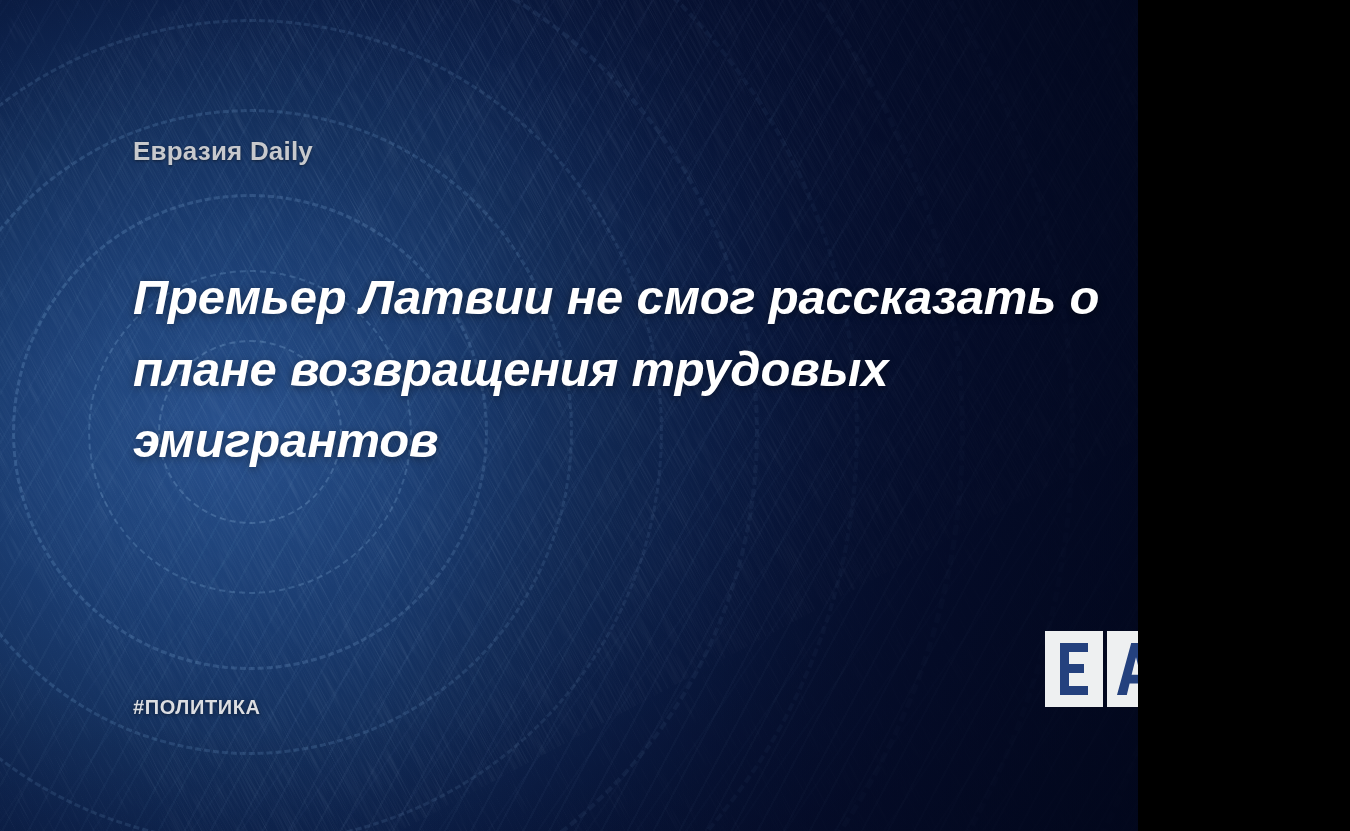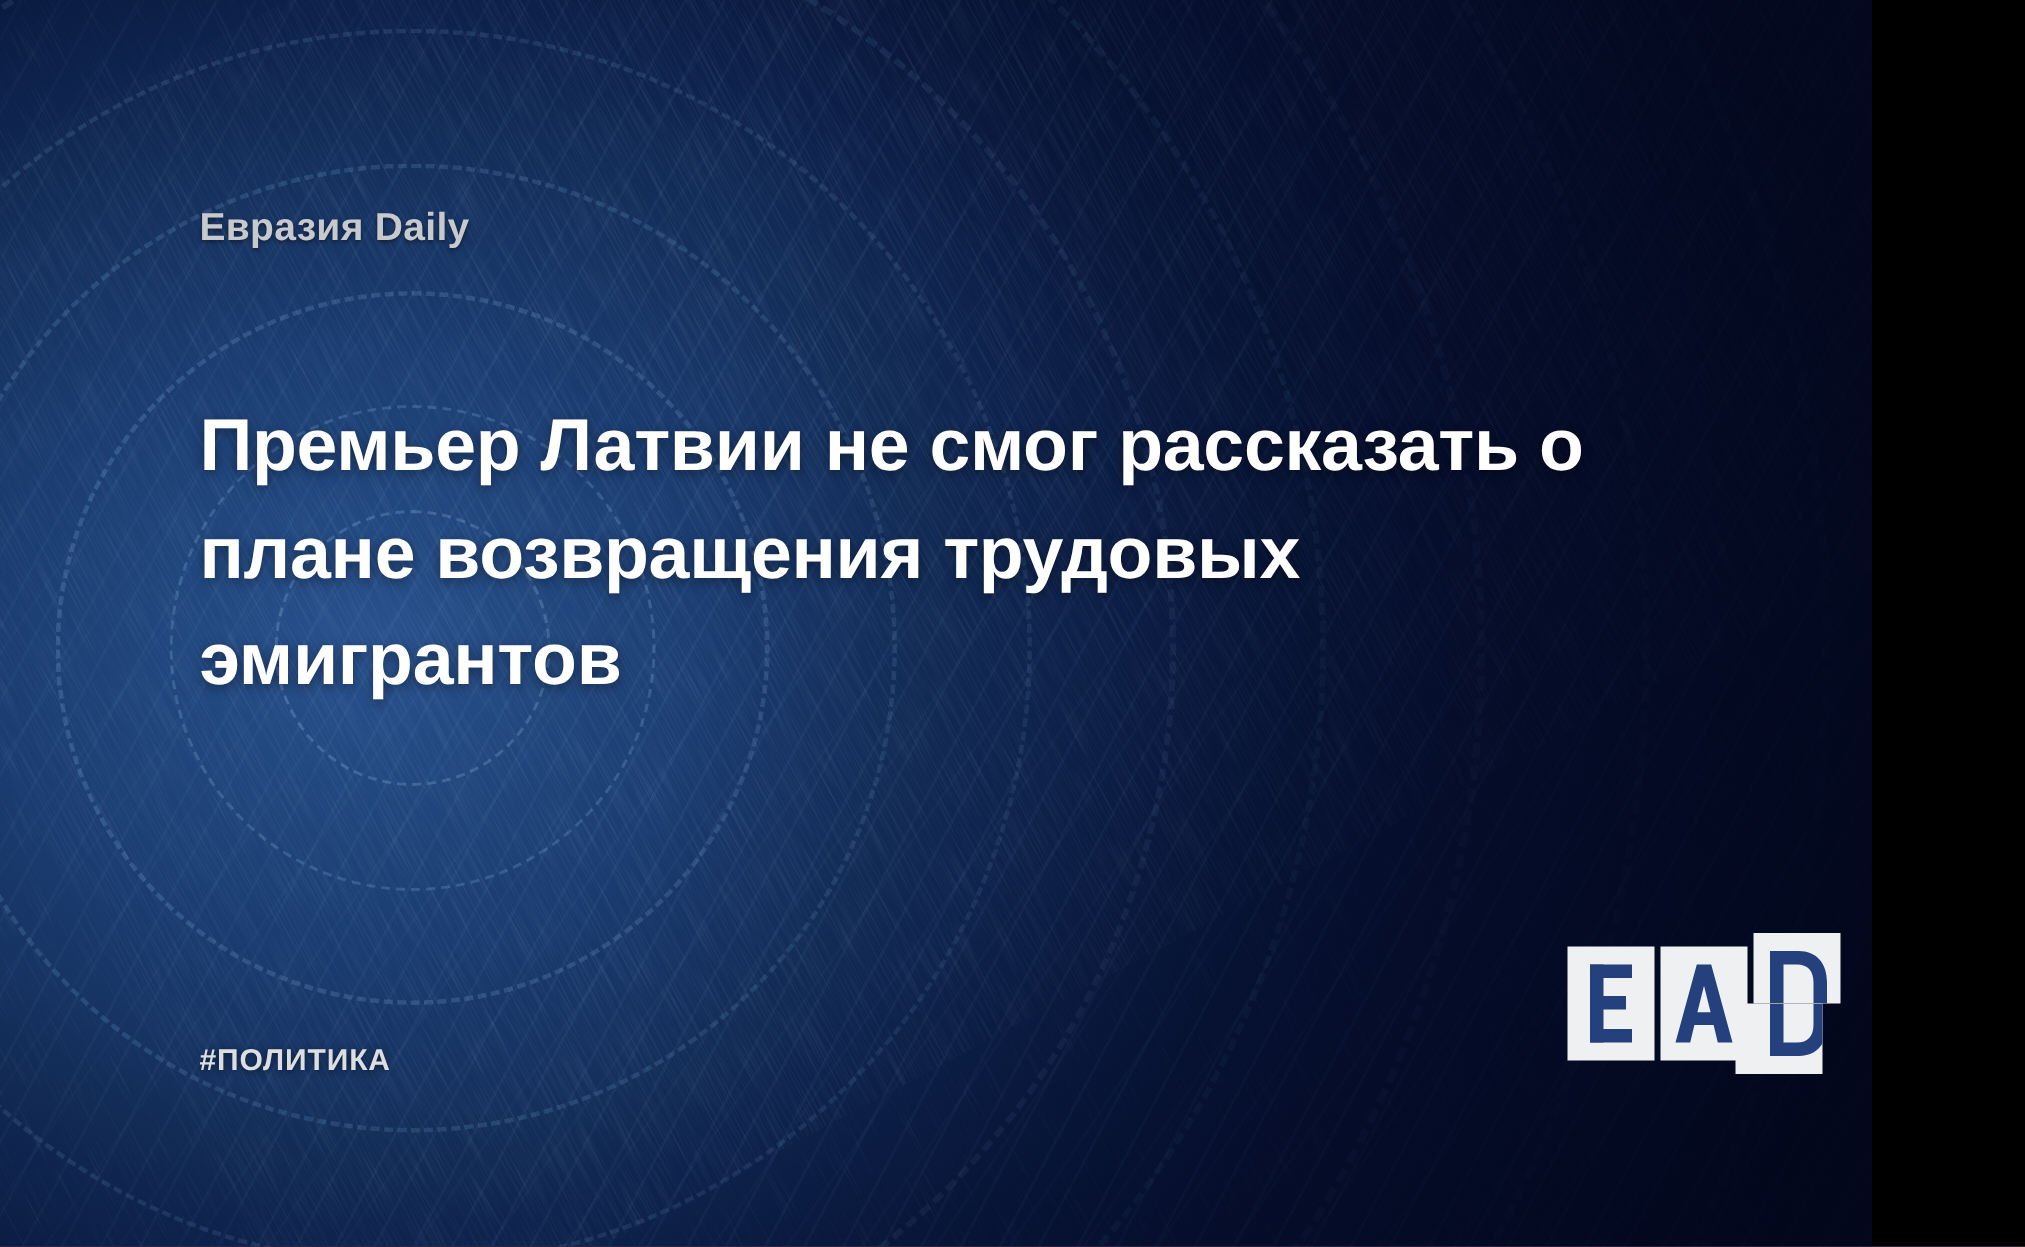--- a/index.html
+++ b/index.html
@@ -3,21 +3,21 @@
 <meta charset="utf-8">
 <title>EADaily card</title>
 <style>
   html, body {
     margin: 0;
     padding: 0;
     background: #000;
   }
   #card {
     position: relative;
-    width: 1248px;
+    width: 1138px;
     height: 831px;
     overflow: hidden;
     font-family: "Liberation Sans", "DejaVu Sans", sans-serif;
     background-color: #701a75;
   }
 
   
   .bg-base {
     position: absolute;
     inset: 0;
@@ -102,20 +102,21 @@
     left: 133px;
     top: 262px;
     width: 1000px;
     margin: 0;
     font-size: 49px;
     line-height: 1.46;
     font-weight: 700;
     color: #ffffff;
     letter-spacing: -0.2px;
     text-shadow: 0 2px 8px rgba(0,0,0,.40);
+    font-style: italic;
   }
 
   .category {
     position: absolute;
     left: 133px;
     top: 679px;
     font-size: 20px;
     font-weight: 700;
     letter-spacing: .6px;
     color: #dcdee2;

